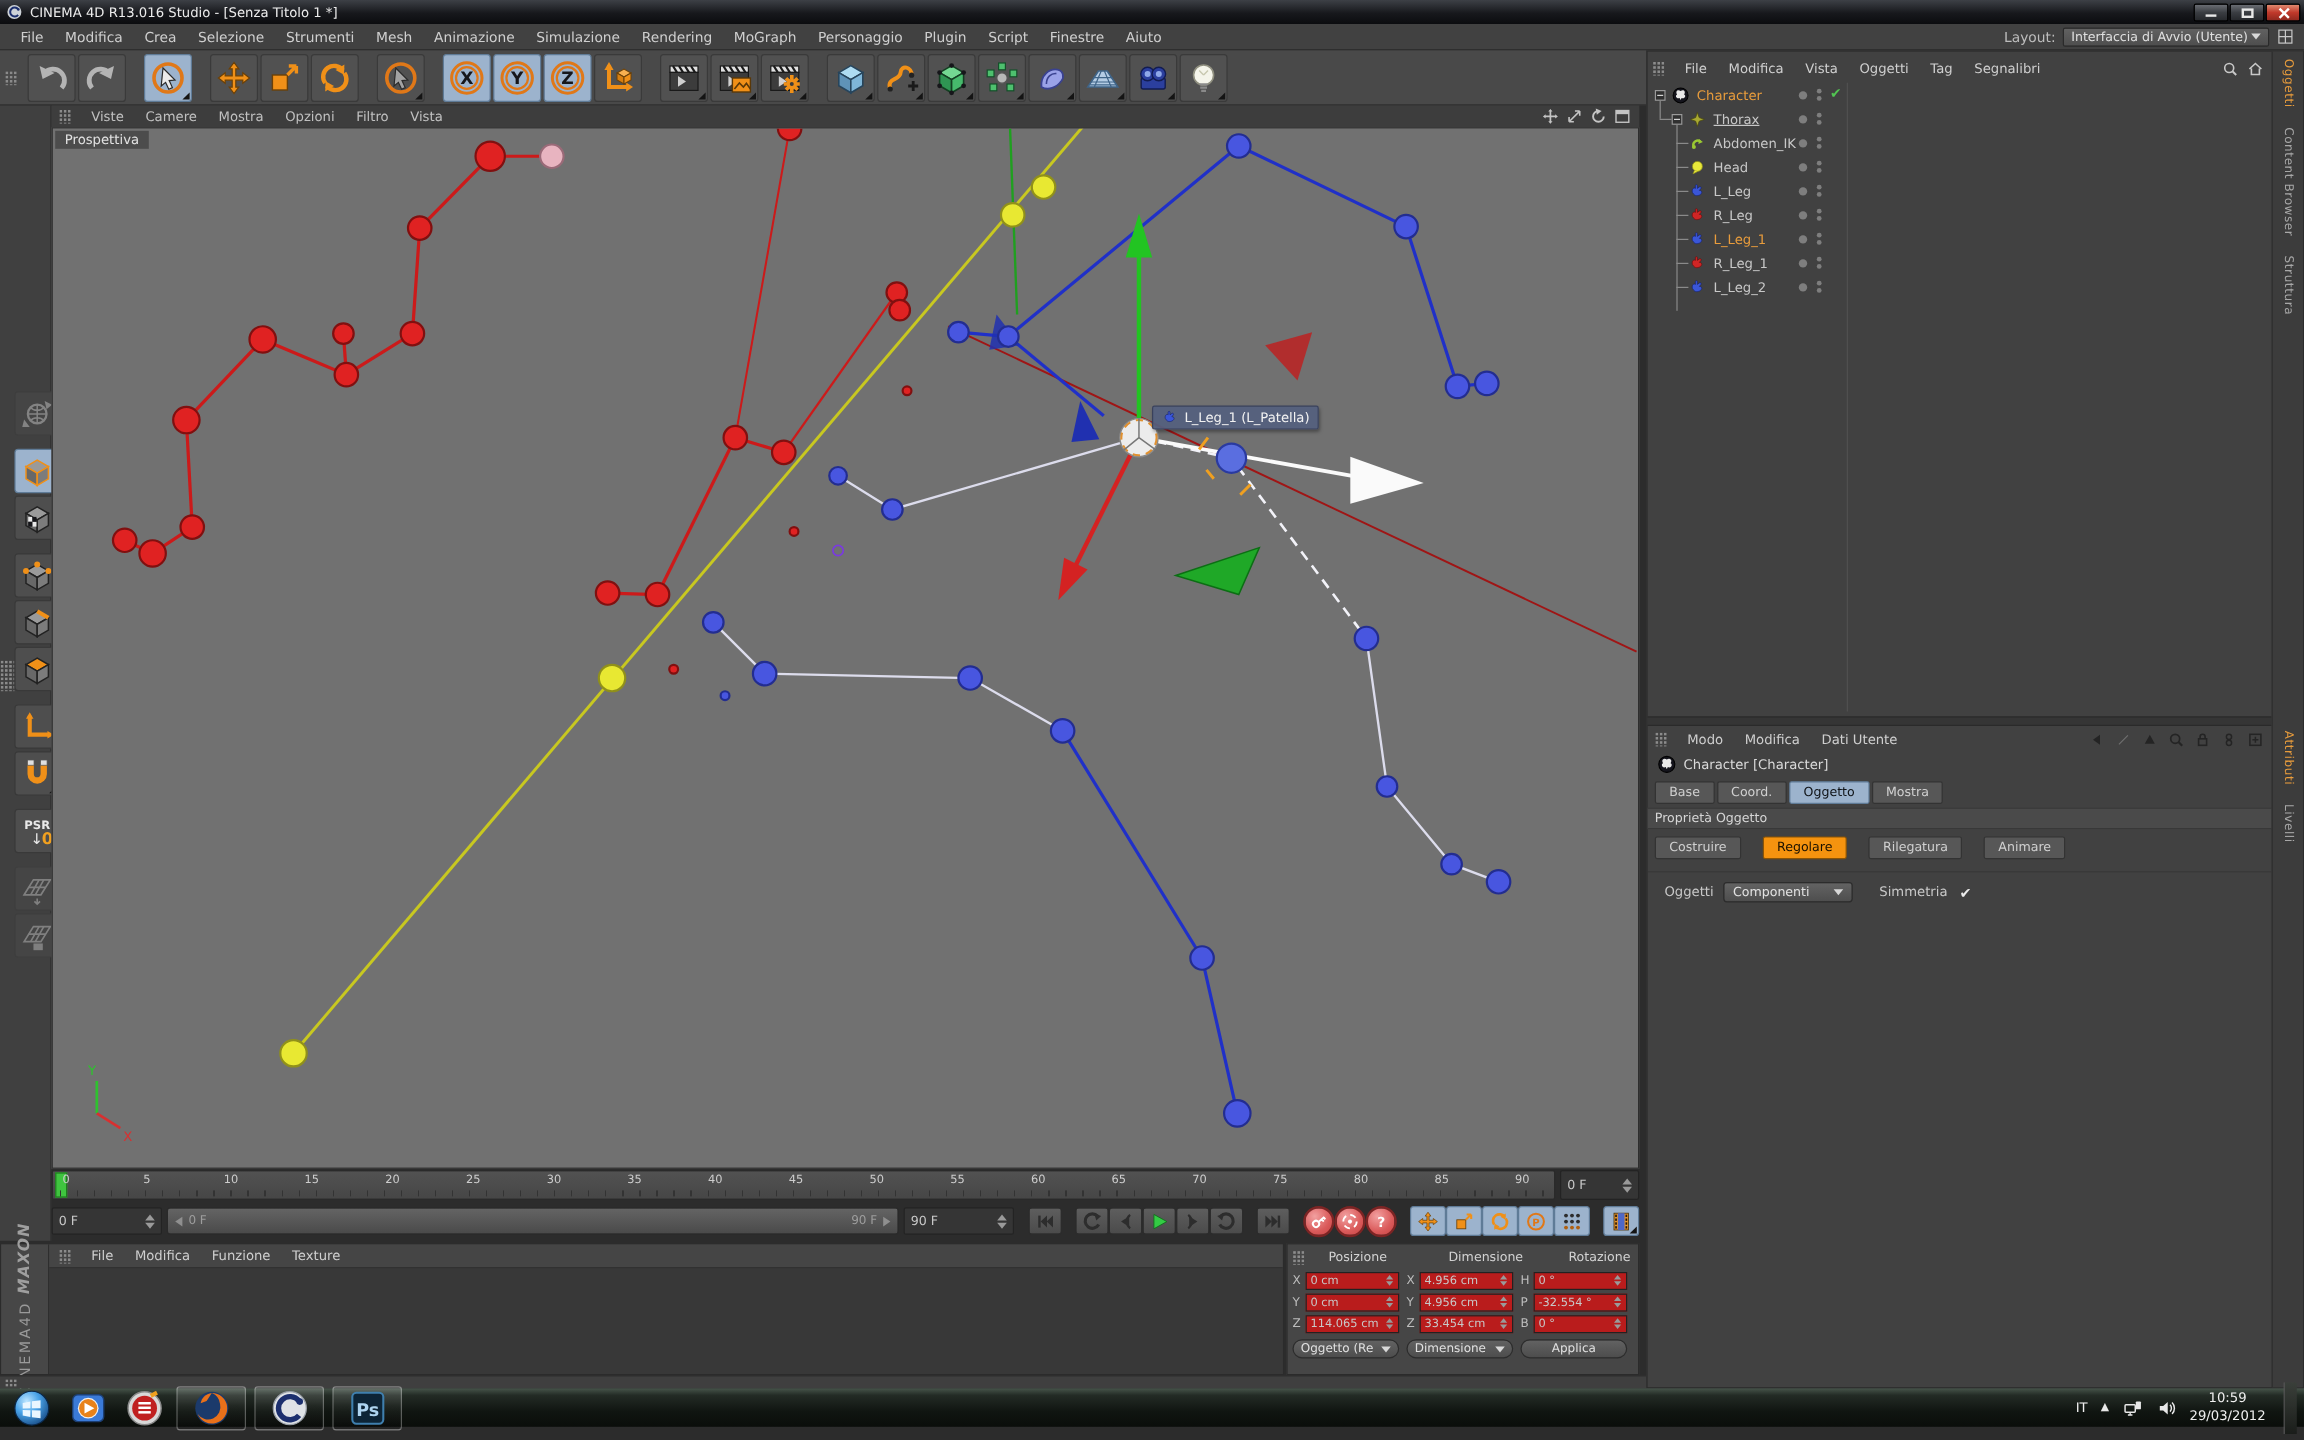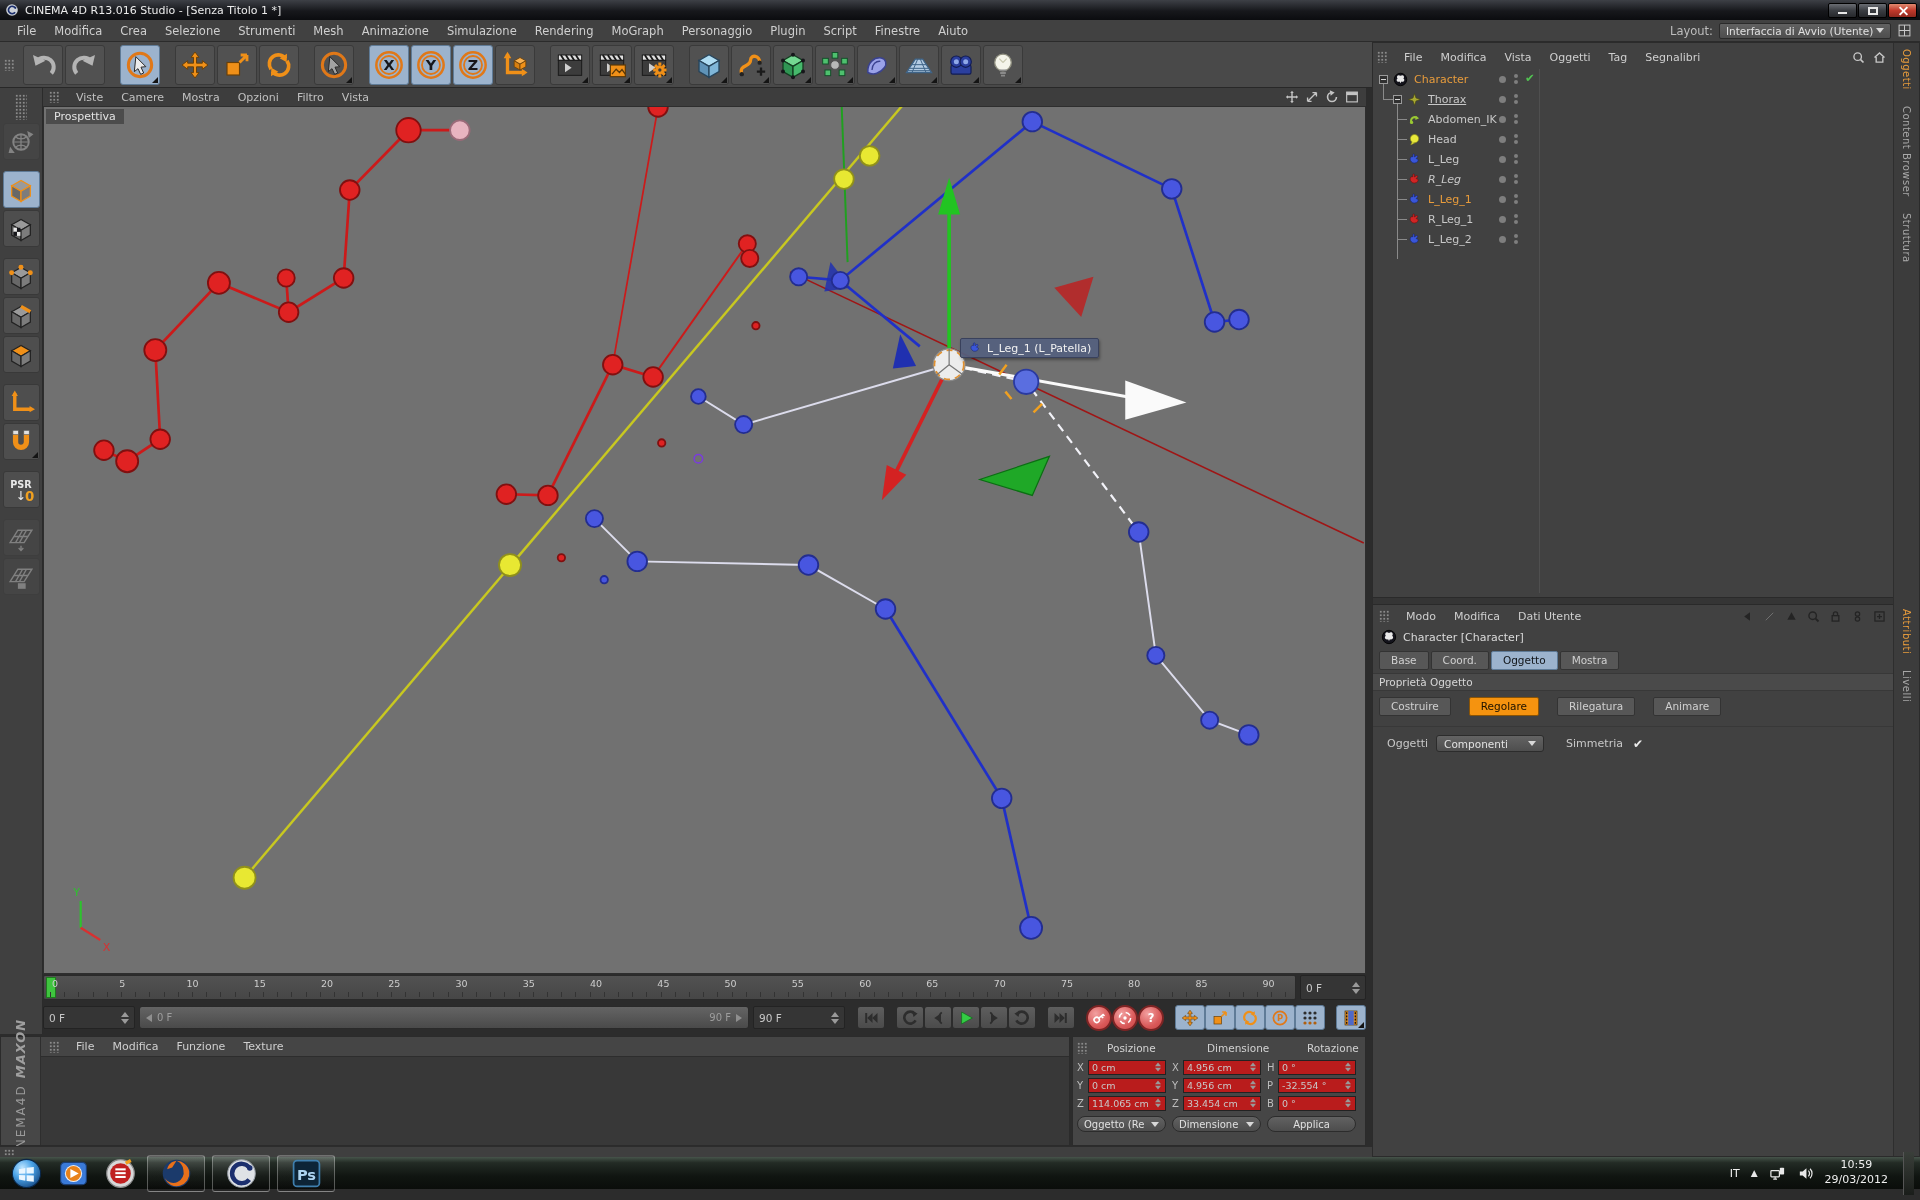--- a/index.html
+++ b/index.html
@@ -43,21 +43,21 @@
   .tbtn{position:relative;width:40px;height:40px;margin:0 1px;border-radius:3px;background:#515151;
     border:1px solid #3a3a3a;display:flex;align-items:center;justify-content:center;flex:0 0 auto}
   .tbtn svg{width:30px;height:30px}
   .tbtn.active{background:#9cb3cd;border-color:#5f7b97}
   .tbtn.sub::after{content:"";position:absolute;right:1px;bottom:1px;width:0;height:0;
     border-left:6px solid transparent;border-bottom:6px solid #141414}
   .tbtn.gap{margin-left:14px}
 
   
   #left-tools{position:absolute;left:0;top:88px;width:43px;height:946px;background:#404040;
-    border-right:1px solid #2b2b2b;display:flex;flex-direction:column;align-items:center;padding-top:2px}
+    border-right:1px solid #2b2b2b;display:flex;flex-direction:row;align-items:center;padding-top:2px}
   .ltbtn{position:relative;width:37px;height:37px;margin:1px 0;border-radius:3px;background:#4e4e4e;
     border:1px solid #393939;display:flex;align-items:center;justify-content:center}
   .ltbtn svg{width:28px;height:28px}
   .ltbtn.active{background:#9cb3cd;border-color:#5f7b97}
   .ltbtn.disabled{background:#454545;border-color:#3e3e3e}
   .ltbtn.gap{margin-top:10px}
   .ltbtn.sub::after{content:"";position:absolute;right:1px;bottom:1px;width:0;height:0;
     border-left:6px solid transparent;border-bottom:6px solid #141414}
 
   
@@ -1053,21 +1053,21 @@
         <div class="om-row lvl2" style="padding-left: 32px;">
           <span class="om-ico">
             <svg viewBox="0 0 18 18">
               <path d="M4 10 C3 6 6 5 7 6 L7 3.2 C7 2 9 2 9 3.2 L9 6 L11 4.5 C12 3.8 13.4 5 12.6 6 L11 8 C13 8 14 9.5 13 11 C11.5 13.5 7 14 5.5 12 Z" fill="#3a56d8" stroke="#18246a" stroke-width="0.7"></path>
             </svg>
           </span>
           <span class="om-name">L_Leg</span>
           <span class="cdot"></span>
           <span class="cdots"></span>
         </div>
-        <div class="om-row lvl2" style="padding-left: 32px; font-style: italic;">
+        <div class="om-row lvl2" style="padding-left: 32px;">
           <span class="om-ico">
             <svg viewBox="0 0 18 18">
               <path d="M4 10 C3 6 6 5 7 6 L7 3.2 C7 2 9 2 9 3.2 L9 6 L11 4.5 C12 3.8 13.4 5 12.6 6 L11 8 C13 8 14 9.5 13 11 C11.5 13.5 7 14 5.5 12 Z" fill="#d02525" stroke="#6a0e0e" stroke-width="0.7"></path>
             </svg>
           </span>
           <span class="om-name">R_Leg</span>
           <span class="cdot"></span>
           <span class="cdots"></span>
         </div>
         <div class="om-row lvl2" style="padding-left: 32px;">

